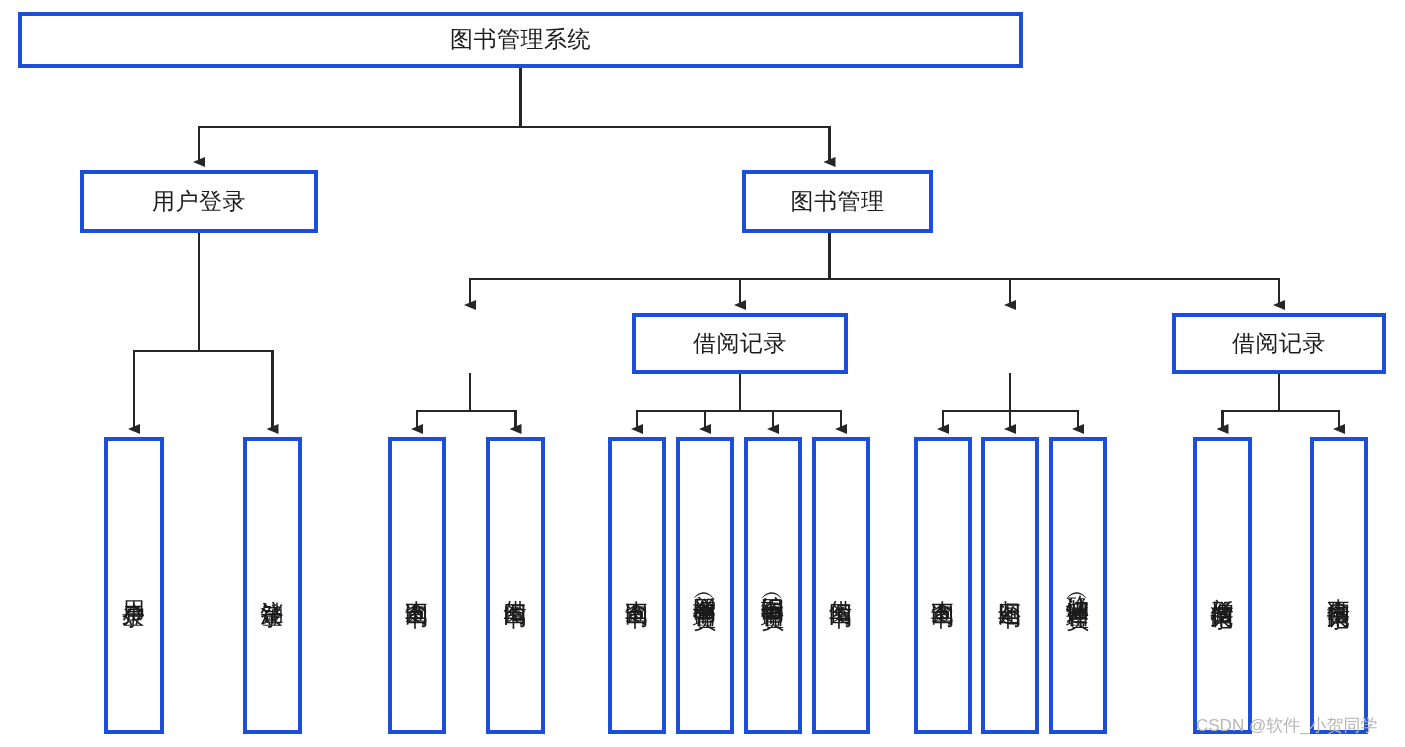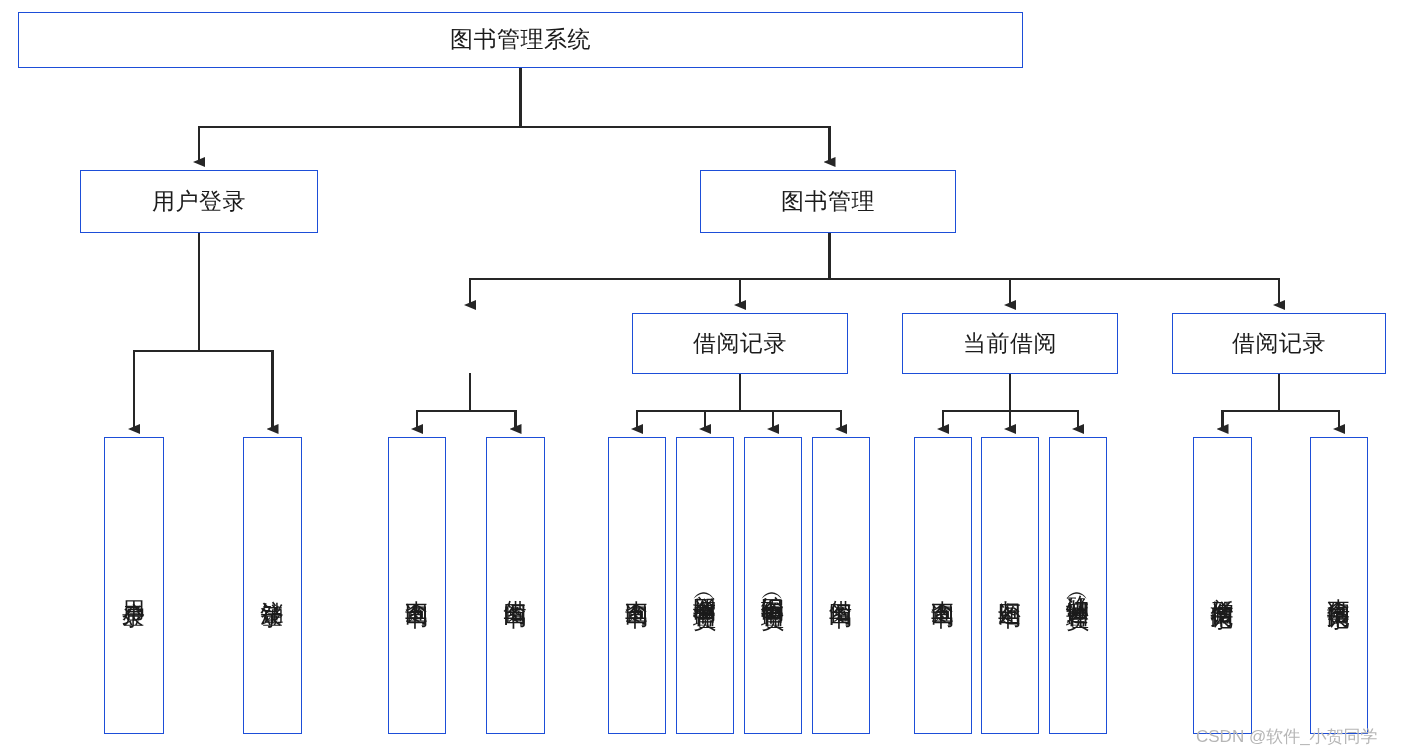--- a/index.html
+++ b/index.html
@@ -23,21 +23,21 @@
     left: 0;
     top: 0;
     width: 1405px;
     height: 747px;
     pointer-events: none;
   }
   .node {
     position: absolute;
     box-sizing: border-box;
     background: #ffffff;
-    border: 1px solid #1d4ed8;
+    border: 4px solid #1d4ed8;
     display: flex;
     align-items: center;
     justify-content: center;
     color: #1b1b1b;
     z-index: 2;
   }
   .node .label {
     display: block;
     text-align: center;
     line-height: 1.18;
@@ -123,29 +123,26 @@
       </g>
   </svg>
 
   <div class="node root horiz" style="left: 18px; top: 12px; width: 1005px; height: 56px;">
     <span class="label">图书管理系统</span>
   </div>
 
   <div class="node horiz" style="left: 80px; top: 170px; width: 238px; height: 63px;">
     <span class="label">用户登录</span>
   </div>
-  <div class="node horiz" style="left: 700px; top: 170px; width: 256px; height: 63px;">
+  <div class="node horiz" style="left: 742px; top: 170px; width: 191px; height: 63px;">
     <span class="label">图书管理</span>
   </div>
 
   <div class="node horiz" style="left: 632px; top: 313px; width: 216px; height: 61px;">
     <span class="label">借阅记录</span>
-  </div>
-  <div class="node horiz" style="left: 902px; top: 313px; width: 216px; height: 61px;">
-    <span class="label">当前借阅</span>
   </div>
   <div class="node horiz" style="left: 1172px; top: 313px; width: 214px; height: 61px;">
     <span class="label">借阅记录</span>
   </div>
 
   <div class="node vert" style="left: 104px; top: 437px; width: 60px; height: 297px;">
     <span class="label">用户登录</span>
   </div>
   <div class="node vert" style="left: 243px; top: 437px; width: 59px; height: 297px;">
     <span class="label">注销登录</span>
@@ -177,14 +174,14 @@
   <div class="node vert" style="left: 1049px; top: 437px; width: 58px; height: 297px;">
     <span class="label">确认归还（管理员）</span>
   </div>
   <div class="node vert" style="left: 1193px; top: 437px; width: 59px; height: 297px;">
     <span class="label">新增借阅记录</span>
   </div>
   <div class="node vert" style="left: 1310px; top: 437px; width: 58px; height: 297px;">
     <span class="label">查询借阅记录</span>
   </div>
 
-  <div class="watermark" style="left:1196px; top:714px;margin-top:11px;">CSDN @软件_小贺同学</div>
+  <div class="watermark" style="left:1196px; top:714px;">CSDN @软件_小贺同学</div>
 </div>
 
 </body></html>

